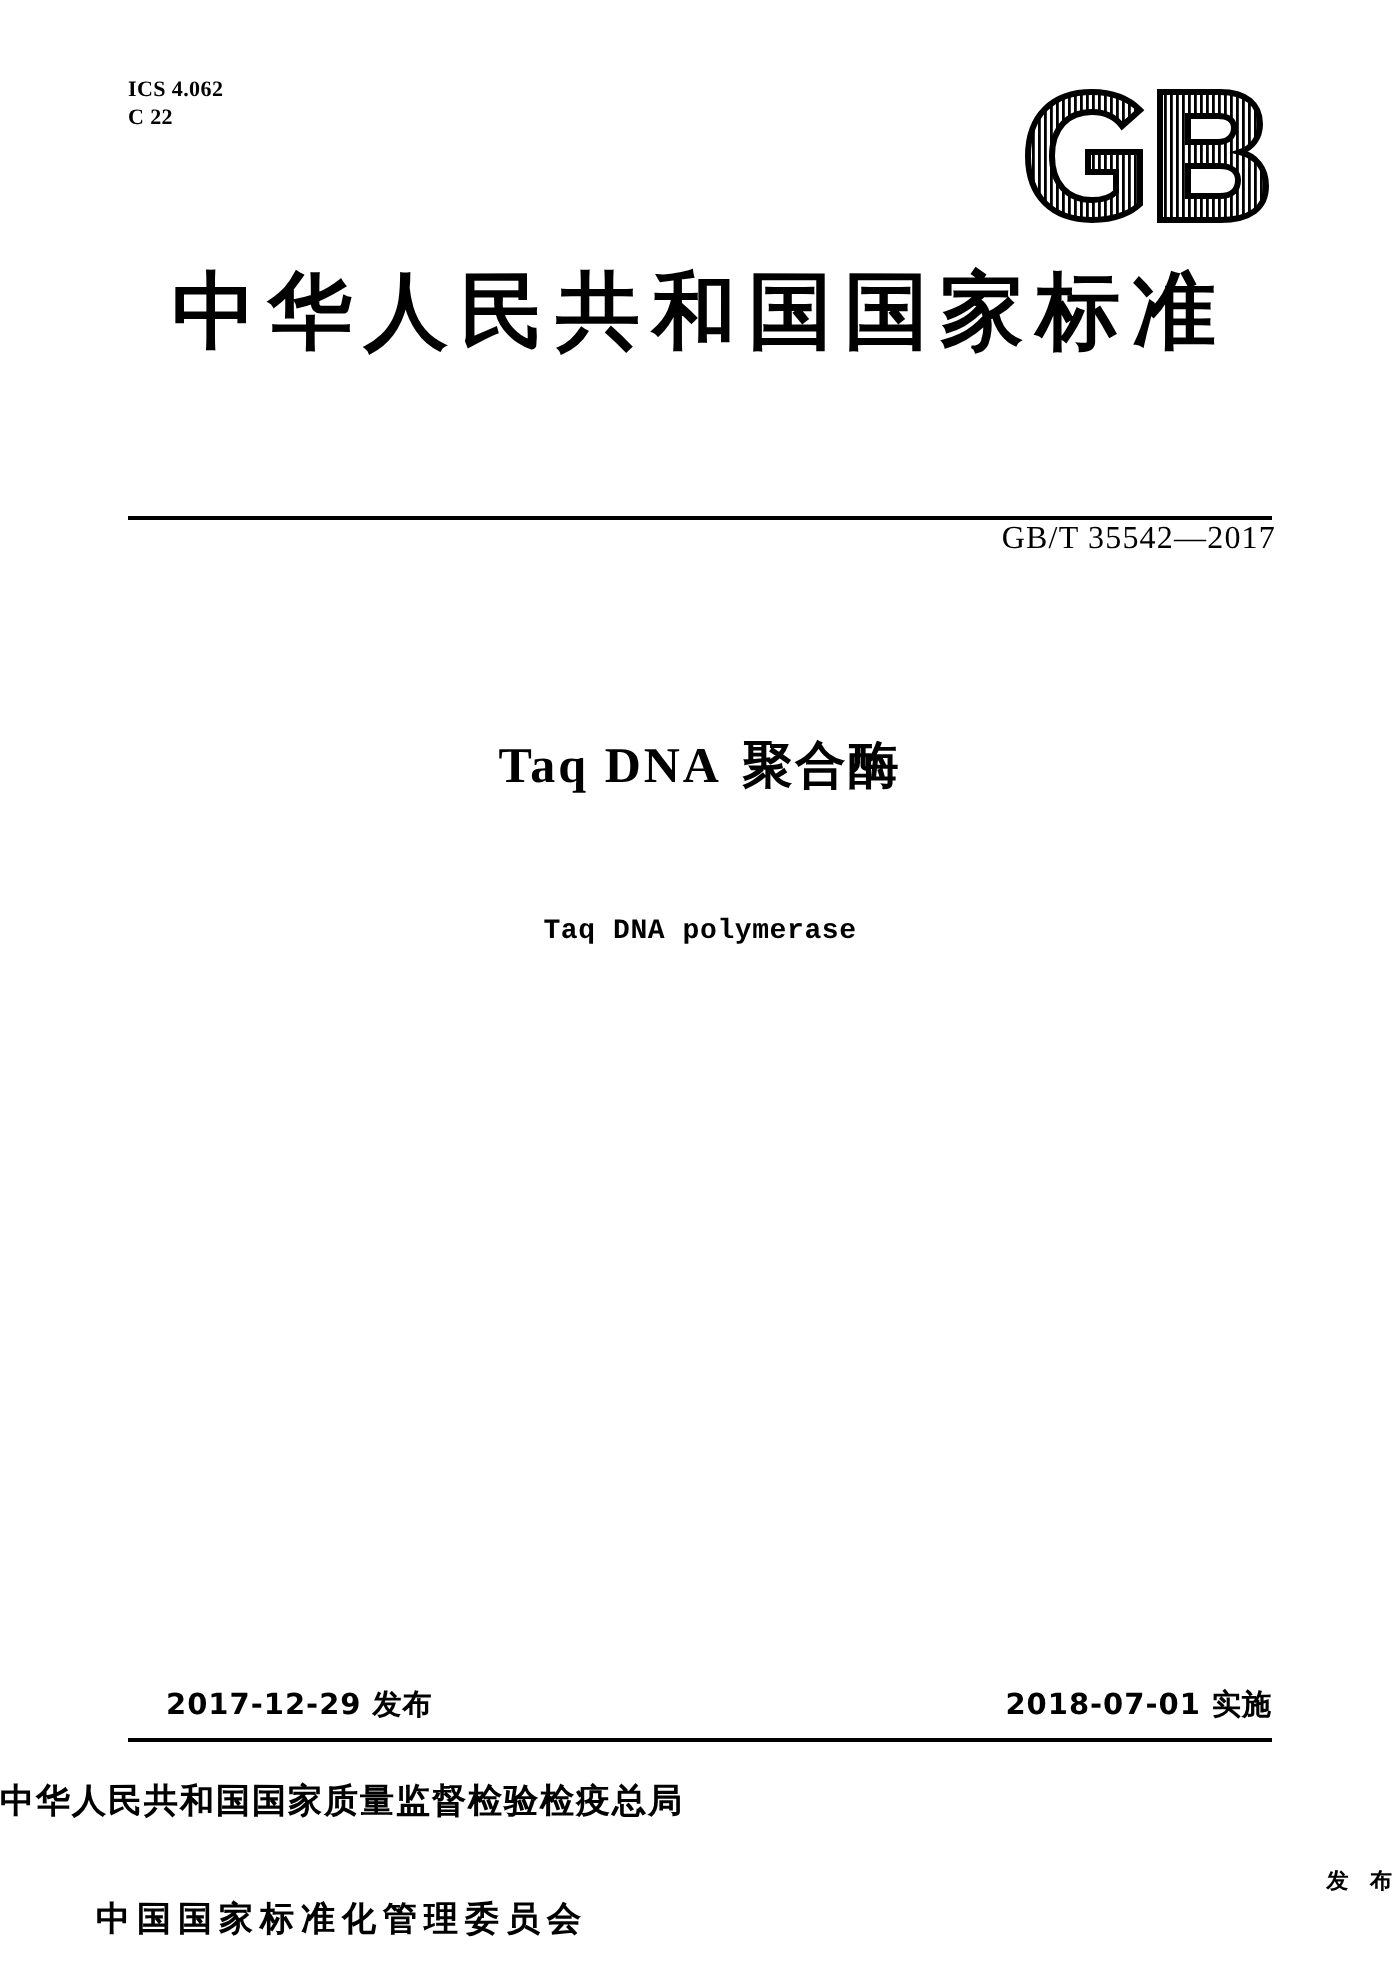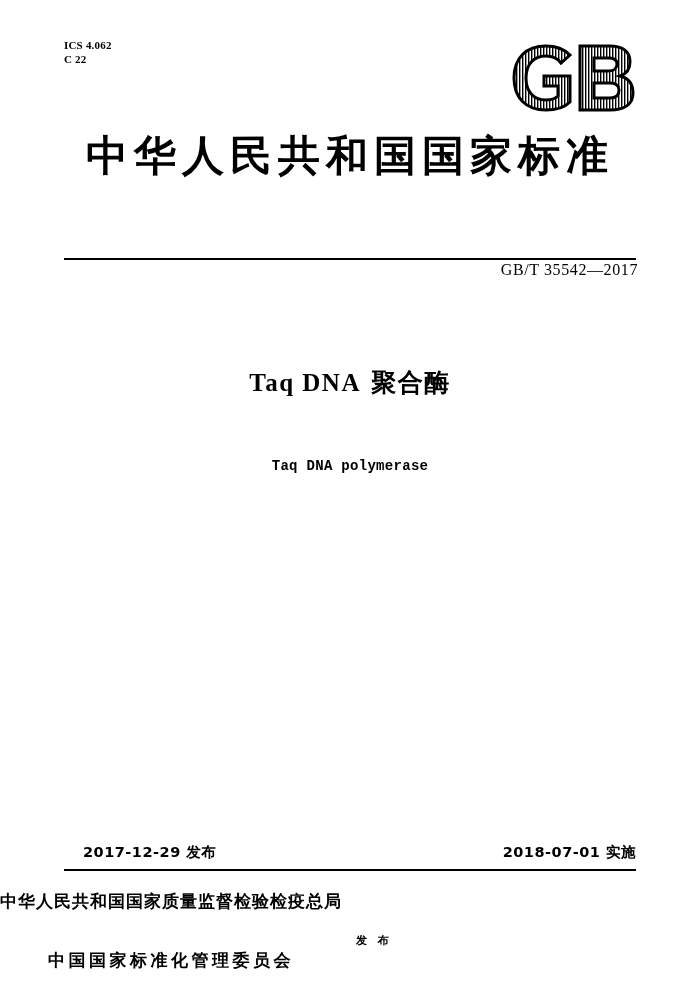--- a/index.html
+++ b/index.html
@@ -138,21 +138,21 @@
     text-align: left;
   }
 
   
   .publisher {
     position: absolute;
     left: 0;
     top: 888px;
     width: 700px;
     display: flex;
-    justify-content: flex-start;
+    justify-content: space-between;
     align-items: center;
     gap: 14px;
   }
   .publisher-names {
     font-family: "DejaVu Sans", sans-serif;
     font-weight: bold;
     font-size: 17px;
     line-height: 27px;
     text-align: center;
     letter-spacing: 1px;

